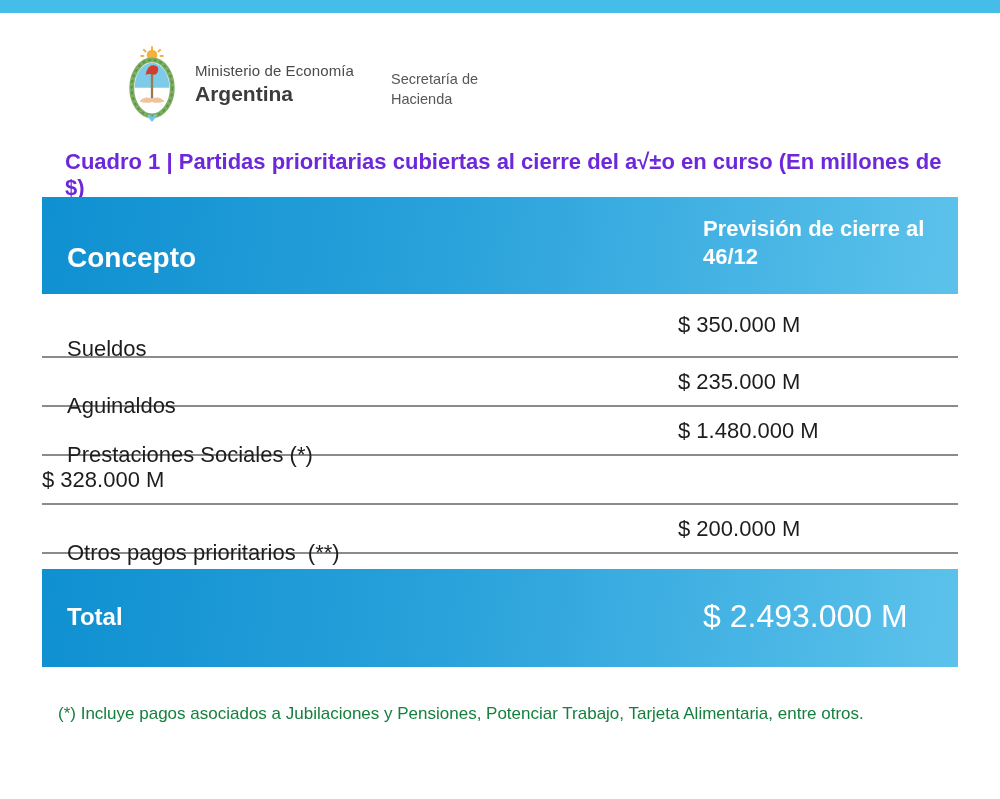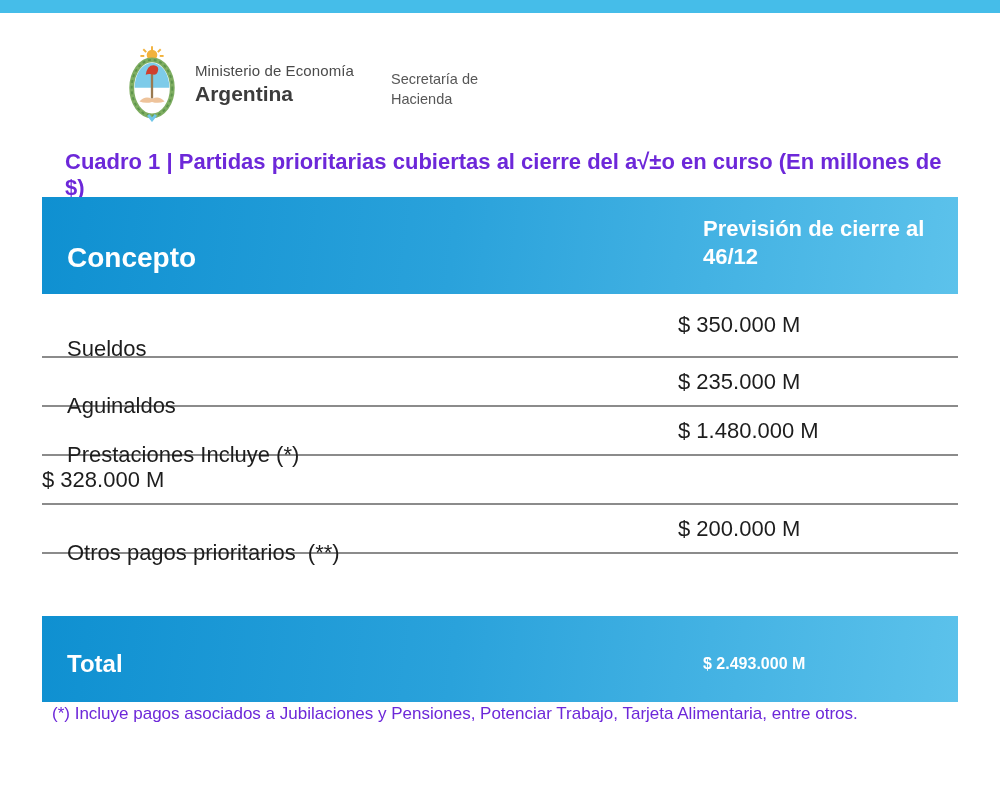--- a/index.html
+++ b/index.html
@@ -93,45 +93,45 @@
   }
   .row:first-child { height: 64px; }
   .cell { color: #1d1d1d; font-size: 22px; }
   .cell.concept {
     width: 636px;
     padding-left: 25px;
     white-space: pre-wrap;
     margin-top: 48px;
   }
   .cell.value { padding-left: 0; }
-  .total-band { top: 616px; height: 86px; text-align: center; }
+  .total-band { top: 569px; height: 98px; text-align: center; }
   .total-label {
     position: absolute;
     left: 25px; top: 0;
     height: 95px;
     display: flex; align-items: center;
     font-size: 24px;
     font-weight: 700;
   }
   .total-value {
     position: absolute;
     left: 661px; top: 0;
     height: 95px;
     display: flex; align-items: center;
-    font-size: 16px;
-    font-weight: 700;
+    font-size: 32px;
+    font-weight: 400;
   }
   
   .footnotes {
     position: absolute;
-    top: 700px; left: 52px;
+    top: 700px; left: 58px;
     width: 900px;
     font-size: 17px;
     line-height: 27px;
-    color: #6d28d9;
+    color: #15803d;
   }
 </style>
 </head>
 <body>
 
 <div class="page">
 
   <div class="topbar"></div>
 
   <div class="brand">
@@ -182,21 +182,21 @@
   <div class="tbody">
     <div class="row">
       <div class="cell concept">Sueldos</div>
       <div class="cell value">$ 350.000 M</div>
     </div>
     <div class="row">
       <div class="cell concept">Aguinaldos</div>
       <div class="cell value">$ 235.000 M</div>
     </div>
     <div class="row">
-      <div class="cell concept">Prestaciones Incluye (*)</div>
+      <div class="cell concept">Prestaciones Sociales (*)</div>
       <div class="cell value">$ 1.480.000 M</div>
     </div>
     <div class="row">
       <div class="cell value">$ 328.000 M</div>
     </div>
     <div class="row">
       <div class="cell concept">Otros pagos prioritarios  (**)</div>
       <div class="cell value">$ 200.000 M</div>
     </div>
   </div>

